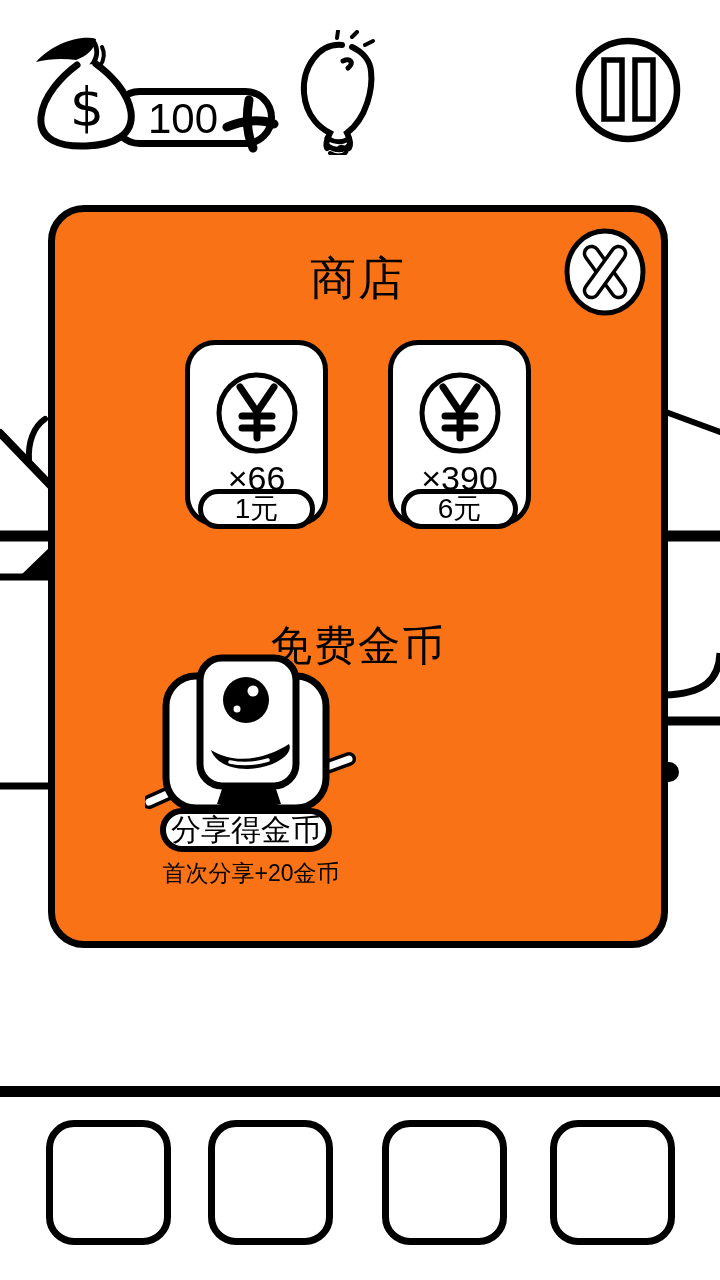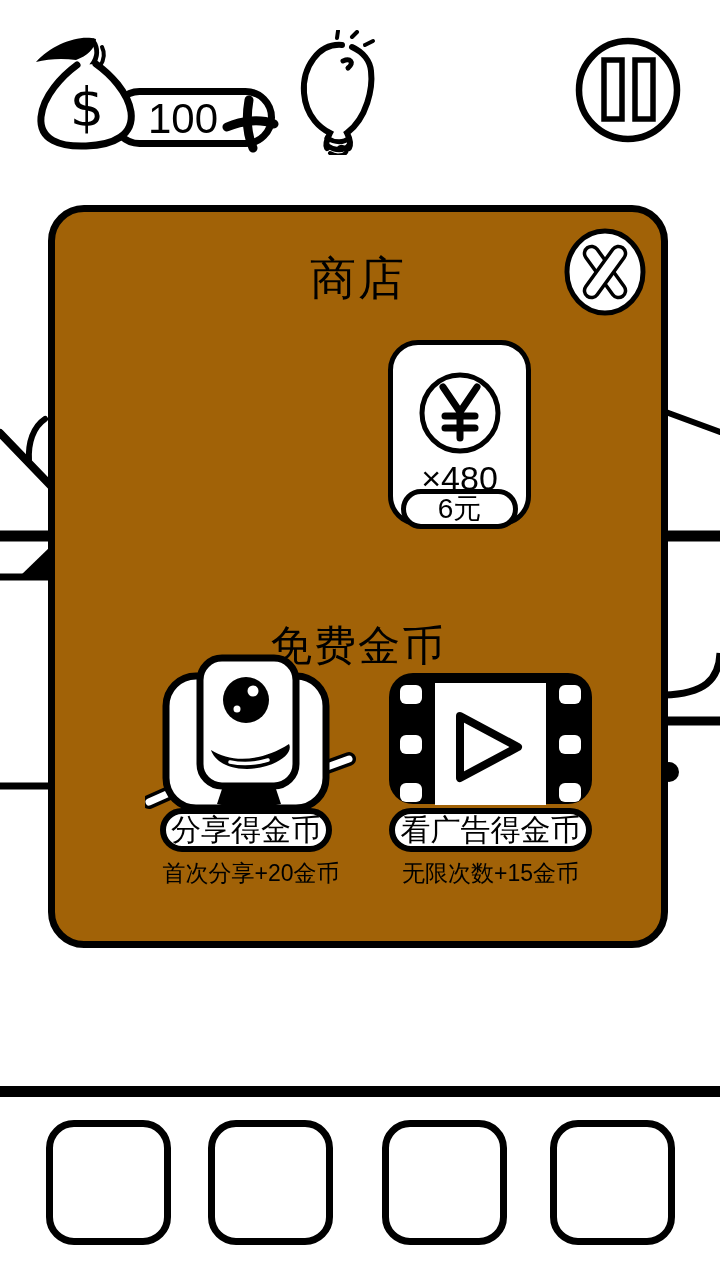--- a/index.html
+++ b/index.html
@@ -24,21 +24,21 @@
     font-size:42px; line-height:46px; text-align:center; color:#000;
   }
   .plus-icon-wrap { position:absolute; left:104px; top:-2px; z-index:6; }
   .bag-wrap { position:absolute; left:30px; top:34px; z-index:6; }
   .hint-btn { position:absolute; left:295px; top:30px; z-index:5; background:none; border:none; padding:0; cursor:pointer; }
   .pause-btn { position:absolute; left:574px; top:36px; z-index:5; background:none; border:none; padding:0; cursor:pointer; }
 
   
   .modal {
     position:absolute; left:48px; top:205px; width:620px; height:743px;
-    background:#a16207; border:7px solid #000; border-radius:36px;
+    background:#f97316; border:7px solid #000; border-radius:36px;
     box-sizing:border-box; z-index:10;
   }
   .modal-title {
     position:absolute; top:36px; left:0; width:100%;
     text-align:center; font-size:46px; letter-spacing:2px;
   }
   .close-btn {
     position:absolute; left:508px; top:16px; width:84px; height:88px;
     background:none; border:none; padding:0; cursor:pointer;
   }
@@ -174,35 +174,51 @@
     <button class="close-btn">
       <span>
         <svg width="84" height="88" viewBox="0 0 84 88">
           <ellipse cx="42" cy="44" rx="38" ry="41" fill="#fff" stroke="#000" stroke-width="5"></ellipse>
           <rect x="12" y="37" width="60" height="14" rx="7" fill="#fff" stroke="#000" stroke-width="3.5" transform="rotate(54 42 44)"></rect>
           <rect x="12" y="37" width="60" height="14" rx="7" fill="#fff" stroke="#000" stroke-width="3.5" transform="rotate(-54 42 44)"></rect>
         </svg>
       </span>
     </button>
 
+    <div class="card c1">
+      <span class="yuan-badge">
+        <svg width="84" height="84" viewBox="0 0 84 84">
+          <circle cx="42" cy="42" r="38" fill="#fff" stroke="#000" stroke-width="5"></circle>
+          <g stroke="#000" stroke-width="7" stroke-linecap="round">
+            <path d="M25,16 L42,41"></path>
+              <path d="M59,16 L42,41"></path>
+            <path d="M42,41 L42,67"></path>
+            <path d="M27,45 L57,45"></path>
+              <path d="M27,57 L57,57"></path>
+          </g>
+        </svg>
+      </span>
+      <div class="card-amount">×66</div>
+      <div class="price-pill">1元</div>
+    </div>
 
     <div class="card c2">
       <span class="yuan-badge">
         <svg width="84" height="84" viewBox="0 0 84 84">
           <circle cx="42" cy="42" r="38" fill="#fff" stroke="#000" stroke-width="5"></circle>
           <g stroke="#000" stroke-width="7" stroke-linecap="round">
             <path d="M25,16 L42,41"></path>
               <path d="M59,16 L42,41"></path>
             <path d="M42,41 L42,67"></path>
             <path d="M27,45 L57,45"></path>
               <path d="M27,57 L57,57"></path>
           </g>
         </svg>
       </span>
-      <div class="card-amount">×480</div>
+      <div class="card-amount">×390</div>
       <div class="price-pill">6元</div>
     </div>
 
     <div class="free-title">免费金币</div>
 
     <div class="free-btn share">
       <span class="free-art">
         <svg width="212" height="162" viewBox="0 0 212 162">
           <g stroke-linecap="round">
             <path d="M4,152 L58,128" stroke="#000" stroke-width="14"></path>
@@ -217,39 +233,20 @@
           <circle cx="108" cy="41" r="5.5" fill="#fff"></circle>
           <circle cx="92" cy="59" r="3.5" fill="#fff"></circle>
           <path d="M66,100 C86,113 116,112 144,94 C149,104 130,118 102,119 C80,119 69,109 66,100 Z" fill="#000"></path>
           <path d="M85,112 Q104,116 123,110" stroke="#fff" stroke-width="3.5" fill="none" stroke-linecap="round"></path>
         </svg>
       </span>
       <div class="free-pill">分享得金币</div>
       <div class="free-caption">首次分享+20金币</div>
     </div>
 
-    <div class="free-btn ad">
-      <span class="free-art film">
-        <svg width="205" height="133" viewBox="0 0 205 133">
-          <rect x="1" y="1" width="203" height="131" rx="24" fill="#000"></rect>
-          <g fill="#fff">
-            <rect x="12" y="13" width="22" height="19" rx="6"></rect>
-            <rect x="12" y="63" width="22" height="19" rx="6"></rect>
-            <rect x="12" y="111" width="22" height="19" rx="6"></rect>
-            <rect x="171" y="13" width="22" height="19" rx="6"></rect>
-            <rect x="171" y="63" width="22" height="19" rx="6"></rect>
-            <rect x="171" y="111" width="22" height="19" rx="6"></rect>
-          </g>
-          <rect x="47" y="11" width="111" height="122" fill="#fff"></rect>
-          <path d="M72,44 L130,75 L72,106 Z" fill="#fff" stroke="#000" stroke-width="8" stroke-linejoin="round"></path>
-        </svg>
-      </span>
-      <div class="free-pill">看广告得金币</div>
-      <div class="free-caption">无限次数+15金币</div>
-    </div>
 
   </div>
 
   <div class="bottom-line"></div>
   <div class="slot s1"></div>
   <div class="slot s2"></div>
   <div class="slot s3"></div>
   <div class="slot s4"></div>
 
 </div>

